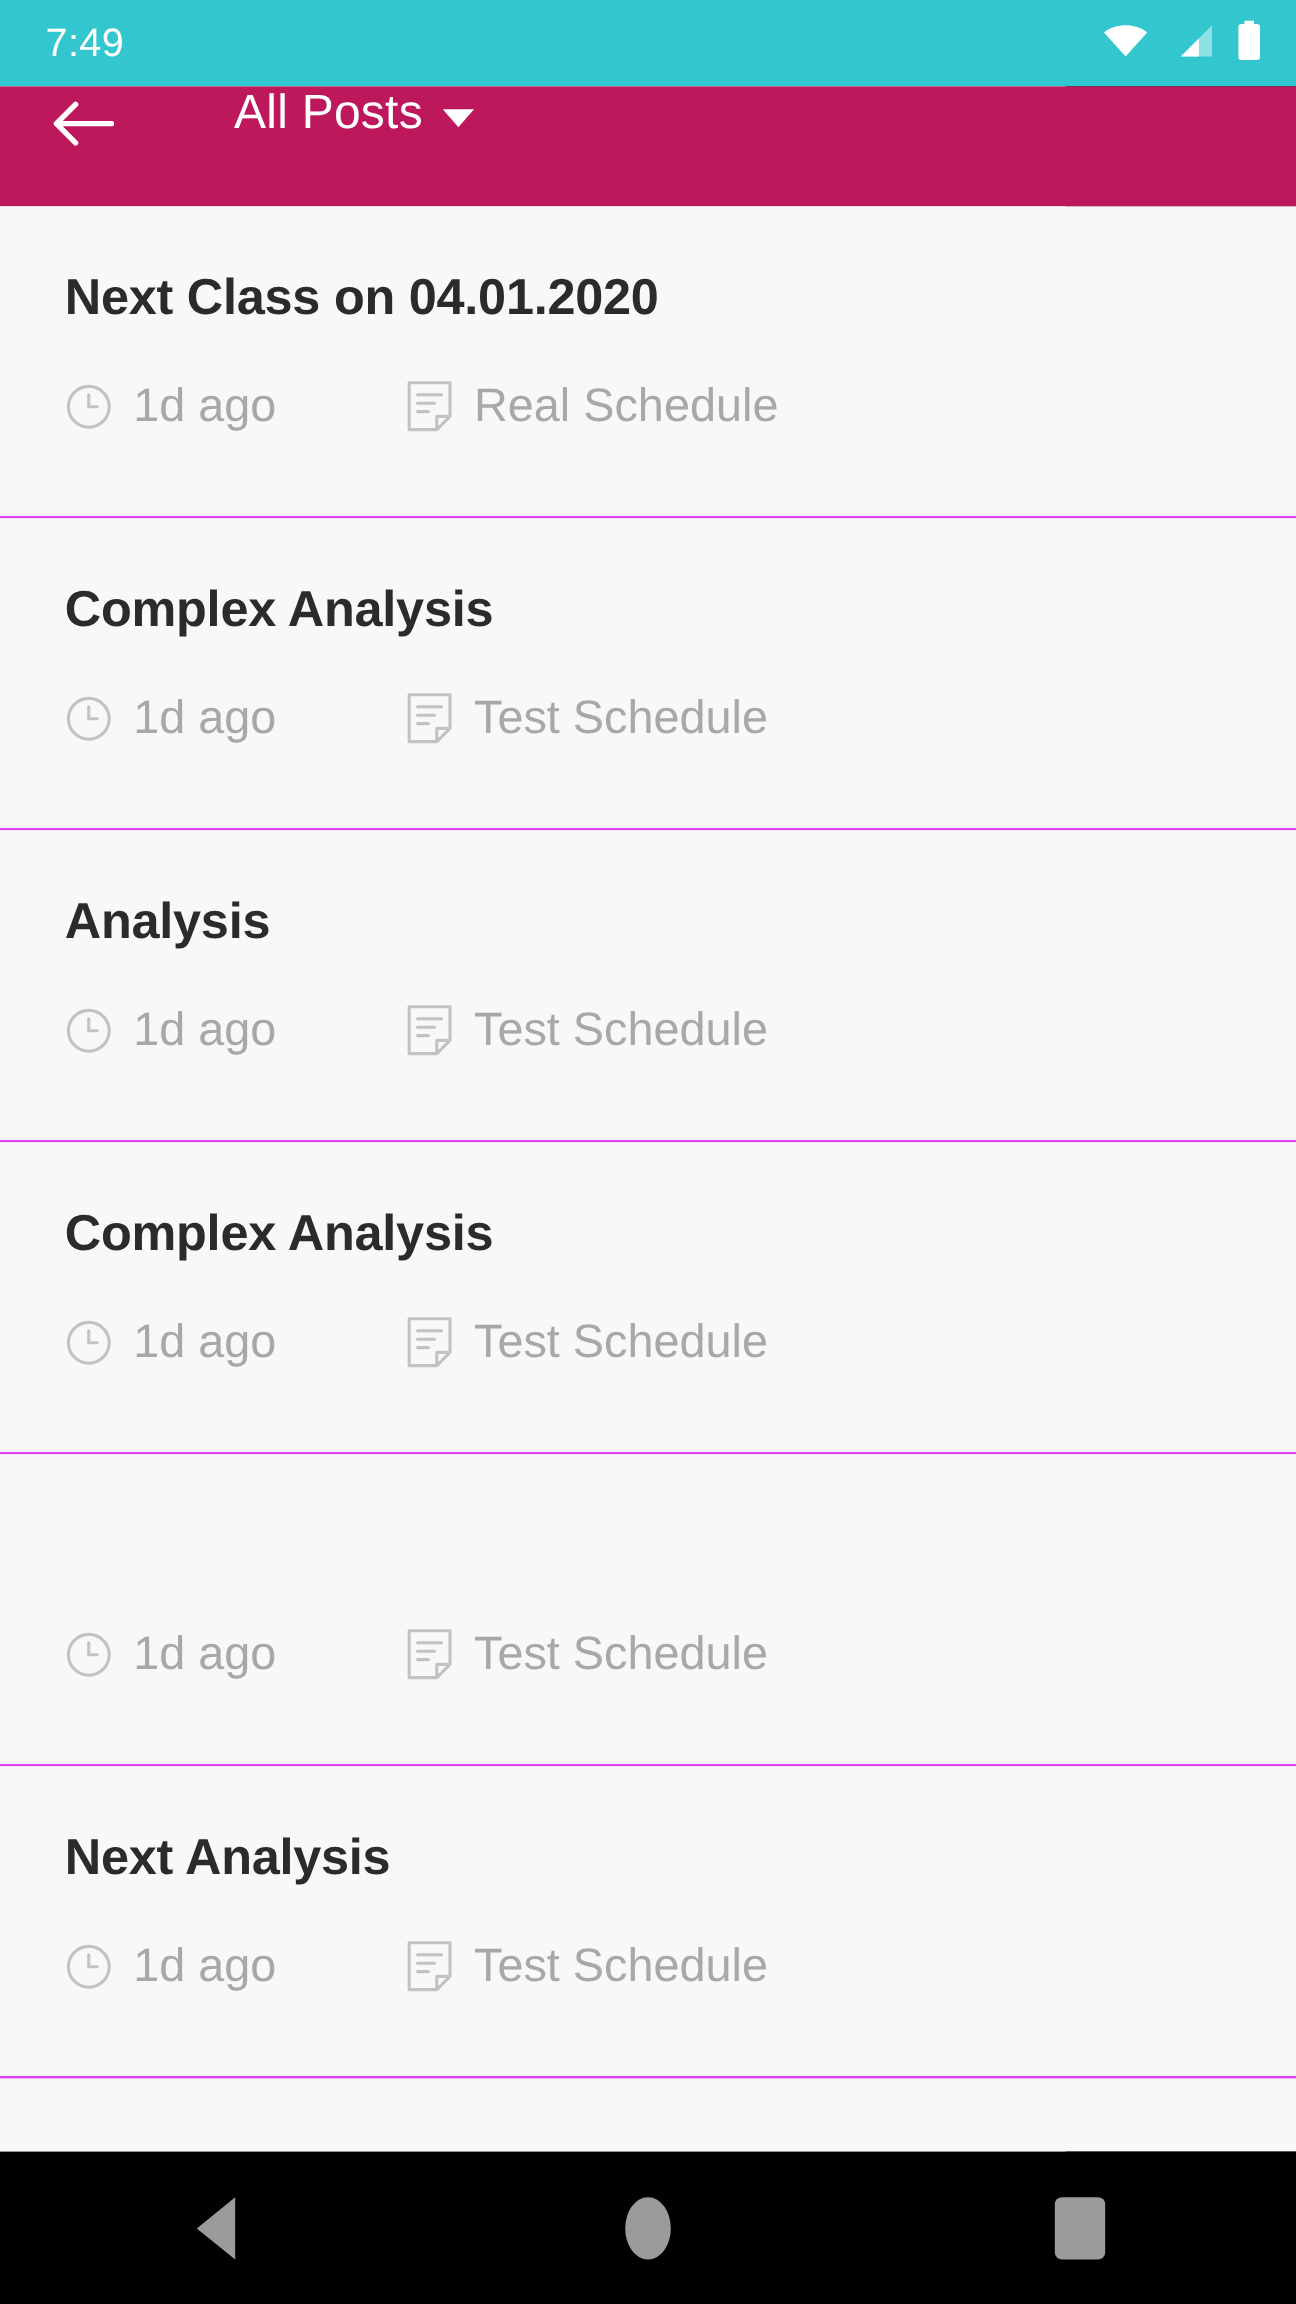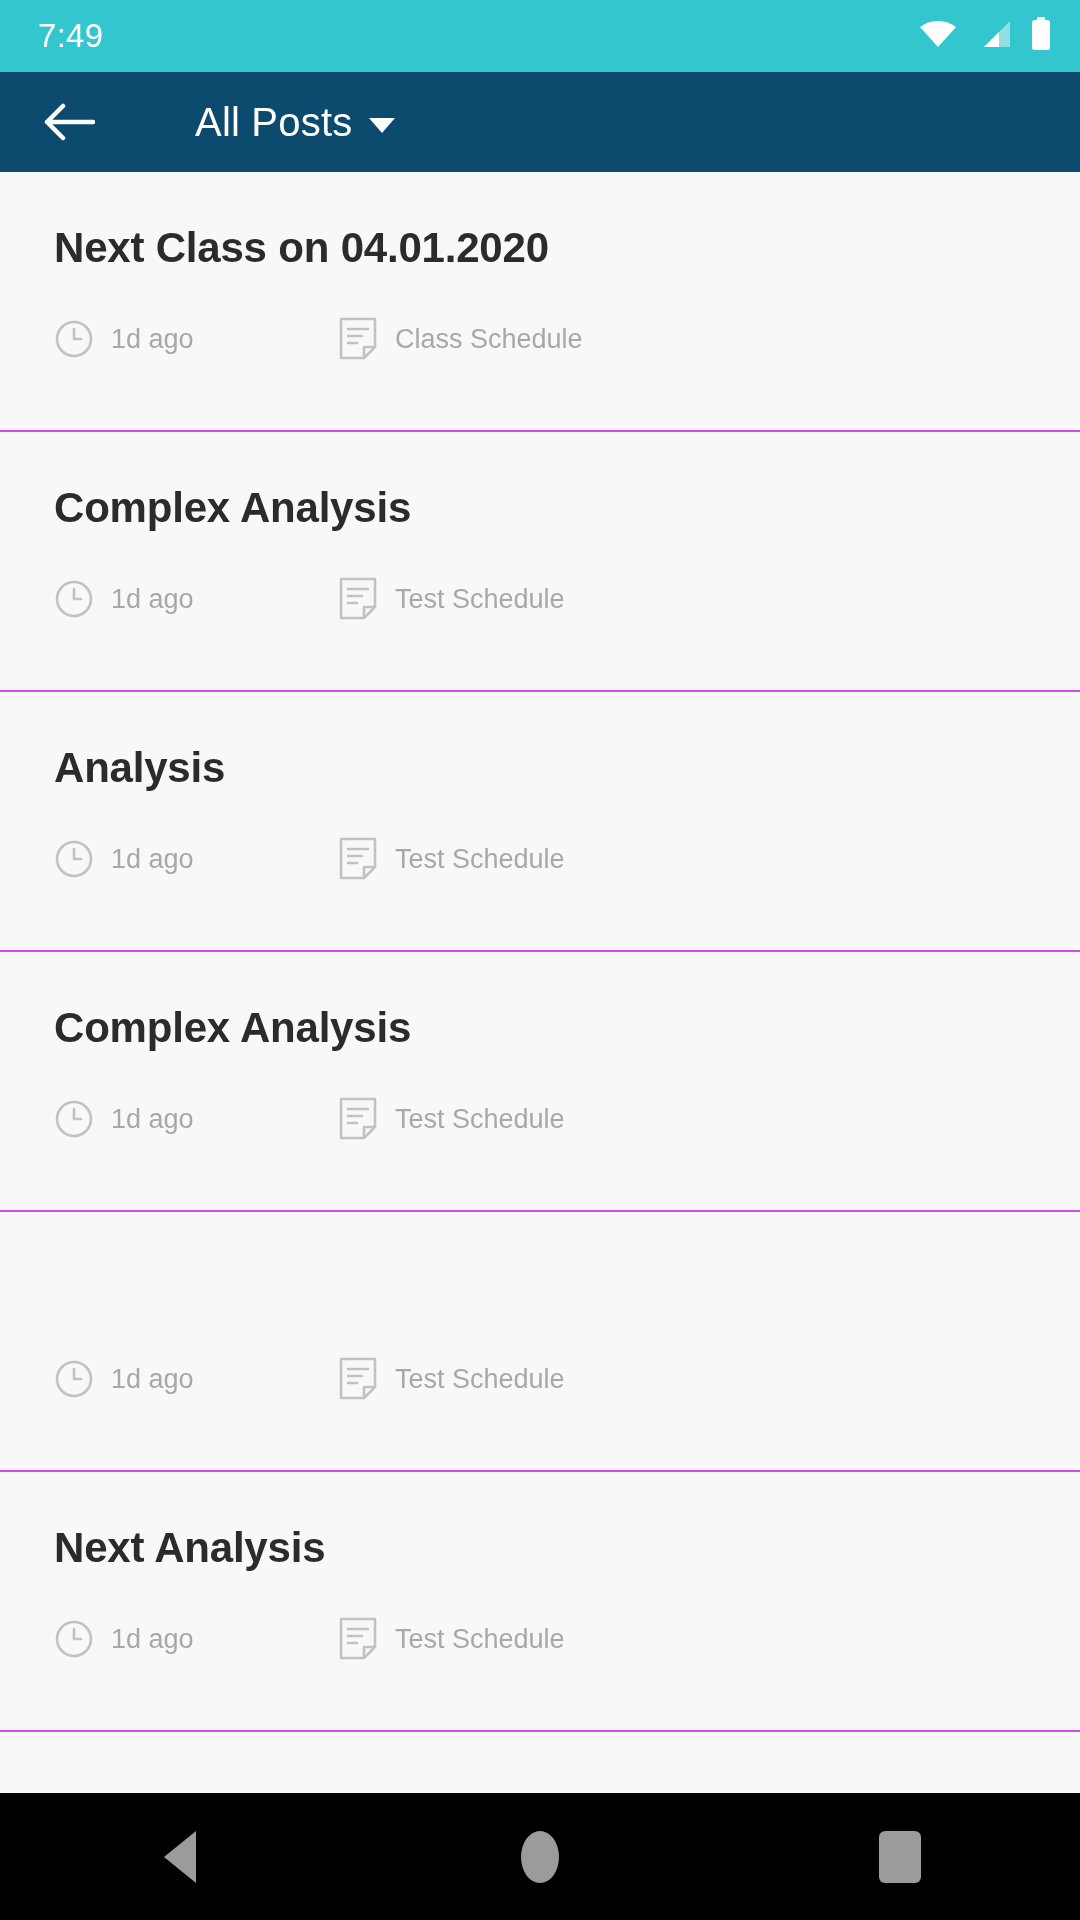--- a/index.html
+++ b/index.html
@@ -16,21 +16,21 @@
     position:absolute; top:0; left:0; width:1080px; height:72px;
     background:#33C6CE; display:flex; align-items:center;
     padding:0 28px 0 38px;
   }
   .clock-text { color:#fff; font-size:33px; font-weight:400; letter-spacing:.3px; }
   .status-icons { margin-left:auto; display:flex; align-items:center; gap:18px; }
 
   
   .appbar {
     position:absolute; top:72px; left:0; width:1080px; height:100px;
-    background:#0c4a6e; display:flex; align-items:center;
+    background:#be185d; display:flex; align-items:flex-start;
   }
   .back-btn {
     width:62px; height:62px; margin-left:38px;
     display:flex; align-items:center; justify-content:center;
     cursor:pointer;
   }
   .title-wrap {
     display:flex; align-items:center; gap:17px;
     margin-left:95px; cursor:pointer;
   }
@@ -59,21 +59,21 @@
     font-size:42px; font-weight:700; color:#2B2B2B;
     letter-spacing:-.2px; white-space:nowrap;
   }
   .meta-row {
     position:absolute; left:54px; top:145px;
     display:flex; align-items:center; width:620px;
   }
   .meta-item { display:flex; align-items:center; }
   .meta-item.time { width:284px; }
   .meta-label {
-    font-size:27px; color:#A8A8A8; font-weight:400;
+    font-size:39px; color:#A8A8A8; font-weight:400;
     margin-left:17px; white-space:nowrap;
   }
   .icon-clock, .icon-doc { flex:0 0 auto; display:block; }
 
   
   .navbar {
     position:absolute; bottom:0; left:0; width:1080px; height:127px;
     background:#000; display:flex; align-items:center;
     justify-content:space-around;
   }
@@ -145,21 +145,21 @@
               <path d="M20 10 L20 20 L27 20" stroke="#C2C2C2" stroke-width="2.6" fill="none" stroke-linecap="round" stroke-linejoin="round"></path>
             </svg>
             <span class="meta-label">1d ago</span>
           </div>
           <div class="meta-item">
             <svg class="icon-doc" width="40" height="44" viewBox="0 0 40 44">
               <path d="M3 2 L37 2 L37 30 L26 41 L3 41 Z" stroke="#C2C2C2" stroke-width="2.6" fill="none" stroke-linejoin="round"></path>
               <path d="M37 30 L26 30 L26 41" stroke="#C2C2C2" stroke-width="2.6" fill="none" stroke-linejoin="round"></path>
               <path d="M10 12 L30 12 M10 19 L24 19 M10 26 L19 26" stroke="#C2C2C2" stroke-width="2.6" stroke-linecap="round"></path>
             </svg>
-            <span class="meta-label">Class Schedule</span>
+            <span class="meta-label">Real Schedule</span>
           </div>
         </div>
       </div>
       <div class="post">
         <div class="post-title">Complex Analysis</div>
         <div class="meta-row">
           <div class="meta-item time">
             <svg class="icon-clock" width="40" height="40" viewBox="0 0 40 40">
               <circle cx="20" cy="20" r="17" stroke="#C2C2C2" stroke-width="2.6" fill="none"></circle>
               <path d="M20 10 L20 20 L27 20" stroke="#C2C2C2" stroke-width="2.6" fill="none" stroke-linecap="round" stroke-linejoin="round"></path>

